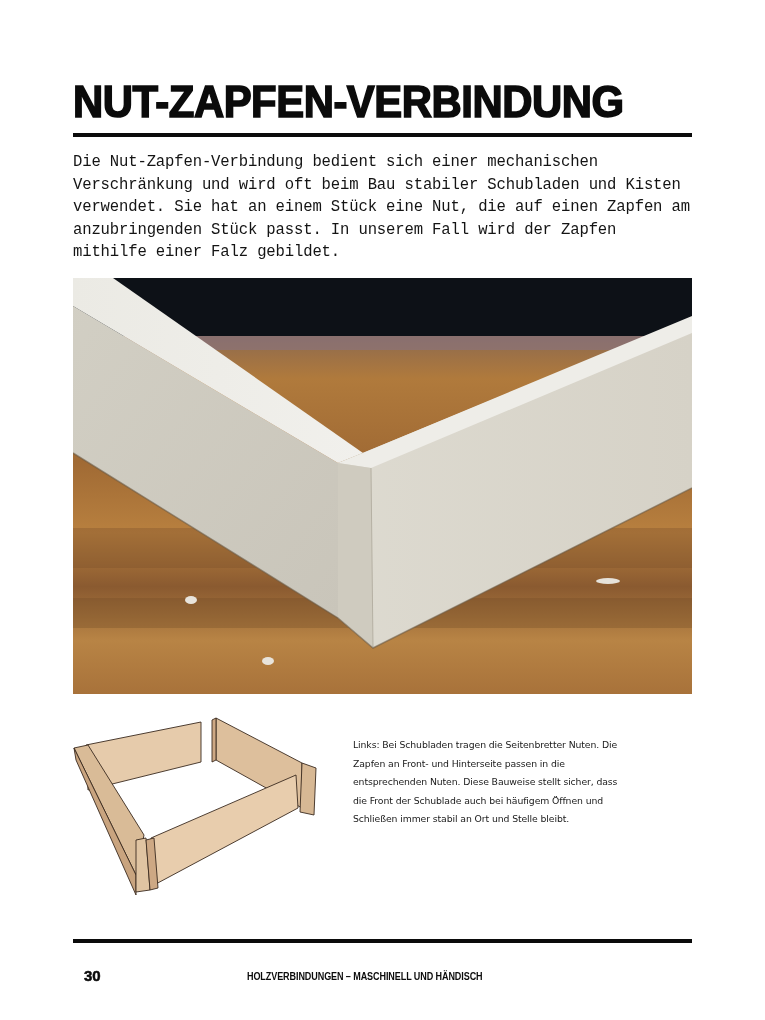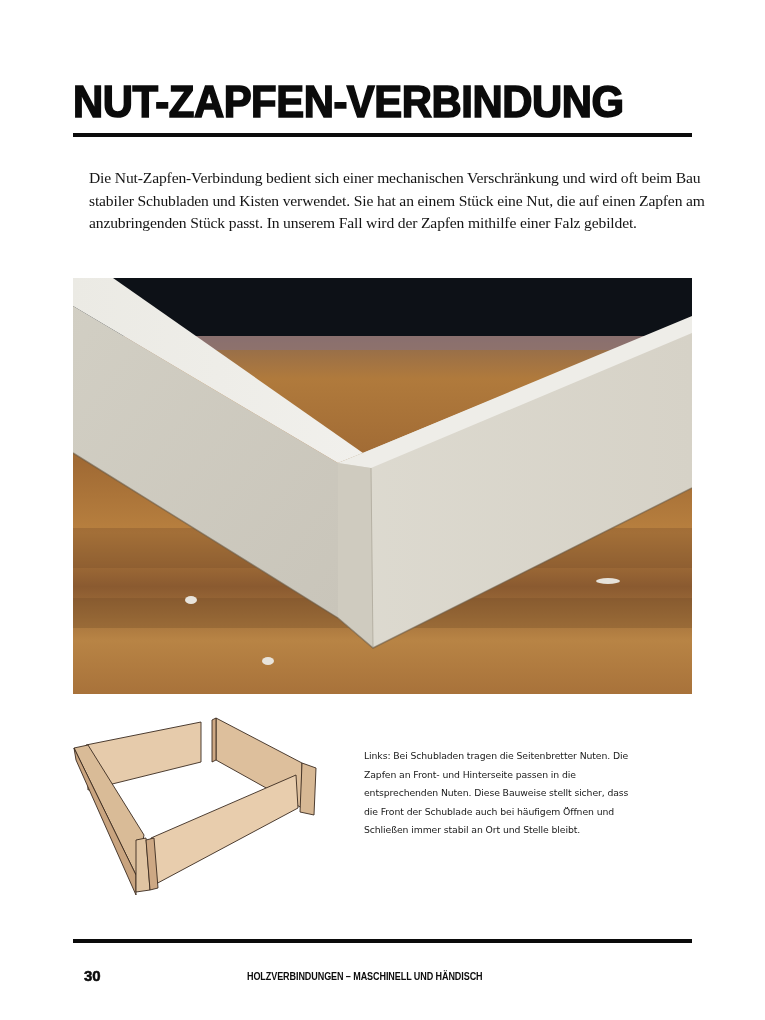--- a/index.html
+++ b/index.html
@@ -6,29 +6,29 @@
   body { width: 765px; height: 1020px; position: relative; overflow: hidden; font-family: "DejaVu Sans", sans-serif; color: #111; }
   .page-title {
     position: absolute; left: 73px; top: 78px; margin: 0;
     font-family: "Liberation Sans", sans-serif; font-weight: 900; font-size: 45px;
     letter-spacing: -0.5px; line-height: 48px; color: #0b0b0b;
     transform: scaleX(0.93); transform-origin: left center;
     -webkit-text-stroke: 1.6px #0b0b0b;
   }
   .title-rule { position: absolute; left: 73px; top: 133px; width: 619px; height: 4px; background: #0b0b0b; }
   .intro {
-    position: absolute; left: 73px; top: 151px; width: 625px; margin: 16px;
-    font-family: Liberation Serif, serif; font-size: 15.6px; line-height: 22.6px; color: #141414;
+    position: absolute; left: 73px; top: 151px; width: 625px; margin: 0;
+    font-family: Liberation Mono, monospace; font-size: 15.6px; line-height: 22.6px; color: #141414;
     letter-spacing: -0.15px;
   }
   .photo { position: absolute; left: 73px; top: 278px; width: 619px; height: 416px; overflow: hidden; }
   .photo svg { display: block; }
   .diagram { position: absolute; left: 66px; top: 710px; width: 270px; height: 190px; }
   .caption {
-    position: absolute; left: 353px; top: 736px; width: 270px; margin: 11px;
+    position: absolute; left: 353px; top: 736px; width: 270px; margin: 0;
     font-family: "DejaVu Sans", sans-serif; font-size: 9.3px; line-height: 18.6px; color: #1a1a1a;
     letter-spacing: -0.1px;
   }
   .footer-rule { position: absolute; left: 73px; top: 939px; width: 619px; height: 4px; background: #0b0b0b; }
   .page-number {
     position: absolute; left: 84px; top: 967px;
     font-family: "Liberation Sans", sans-serif; font-weight: 900; font-size: 15px; color: #0b0b0b;
     -webkit-text-stroke: 0.5px #0b0b0b;
   }
   .running-title {

